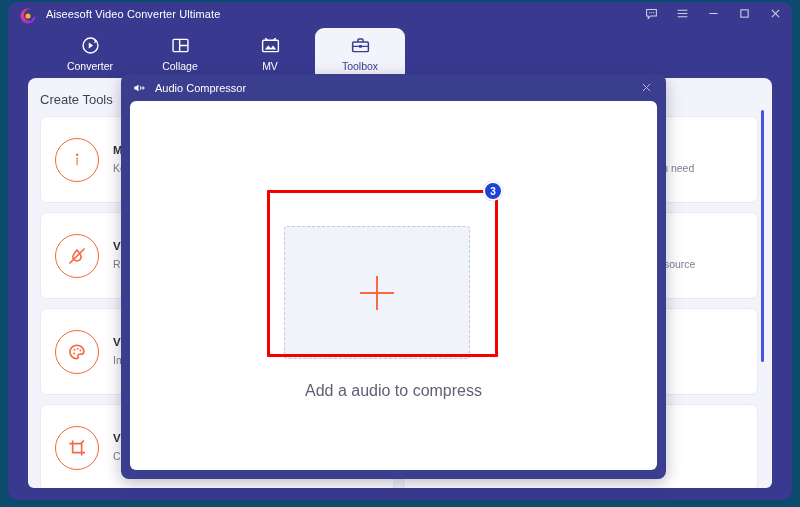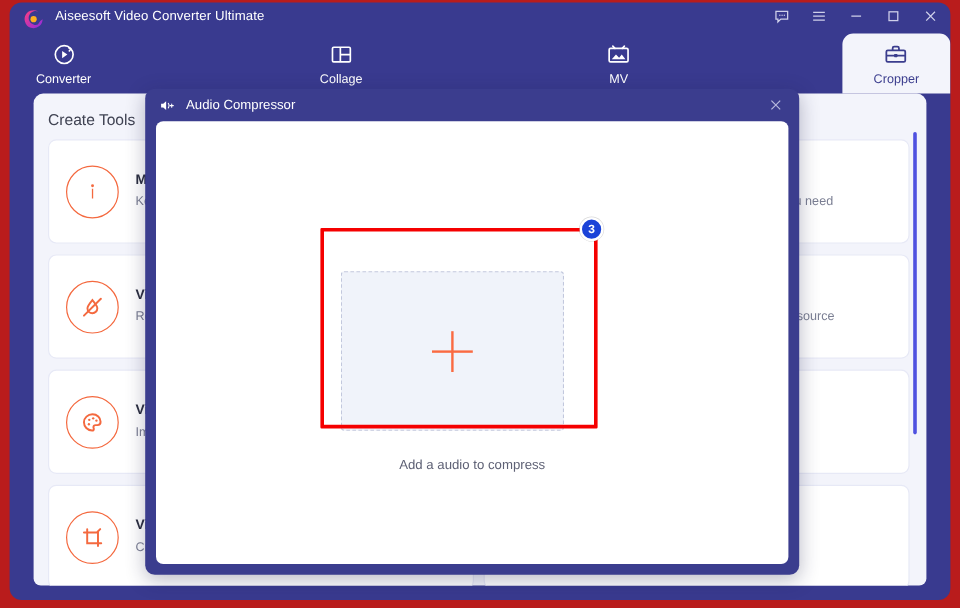--- a/index.html
+++ b/index.html
@@ -6,21 +6,21 @@
   html, body {
     width: 800px; height: 507px;
     font-family: "Liberation Sans", sans-serif;
     background: #ffffff;
     overflow: hidden;
   }
 
   #app {
     position: relative;
     width: 800px; height: 507px;
-    background: #b91c1c;
+    background: #0c4a6e;
   }
 
   
   .window {
     position: absolute;
     left: 8px; top: 2px;
     width: 784px; height: 498px;
     background: #393A8F;
     border-radius: 10px;
     overflow: hidden;
@@ -47,21 +47,21 @@
   .win-ctrls .wc {
     width: 15px; height: 15px;
     display: flex; align-items: center; justify-content: center;
     color: #cfd0ea;
   }
 
   
   .navtabs {
     position: absolute; left: 0; top: 26px;
     width: 100%; height: 50px;
-    display: flex; justify-content: space-between; align-items: flex-end;
+    display: flex; justify-content: flex-start; align-items: flex-end; padding-left: 37px;
   }
   .tab {
     width: 90px; height: 50px;
     display: flex; flex-direction: column;
     align-items: center; justify-content: center;
     gap: 3px;
     color: #ffffff;
     border-radius: 9px 9px 0 0;
   }
   .tab .t-ico { height: 22px; display: flex; align-items: center; }
@@ -185,21 +185,21 @@
   .plus:before, .plus:after {
     content: ""; position: absolute; background: #fa6a41;
   }
   .plus:before { left: 16px; top: 0; width: 2.4px; height: 34px; }
   .plus:after  { top: 16px; left: 0; height: 2.4px; width: 34px; }
 
   .drop-caption {
     position: absolute;
     left: 0; top: 281px; width: 527px;
     text-align: center;
-    font-size: 11px; color: #5e6175;
+    font-size: 16px; color: #5e6175;
   }
 
   
   .anno-box {
     position: absolute;
     left: 267px; top: 190px;
     width: 231px; height: 167px;
     border: 3px solid #f50000;
     border-radius: 1px;
     pointer-events: none;
@@ -307,21 +307,21 @@
 
       <div class="tab active">
         <span class="t-ico">
           <svg viewBox="0 0 24 24" width="21" height="21" fill="none" stroke="currentColor" stroke-width="1.7">
             <rect x="3" y="8" width="18" height="11" rx="1.4"></rect>
             <path d="M9 8V6a1.5 1.5 0 0 1 1.5-1.5h3A1.5 1.5 0 0 1 15 6v2"></path>
             <path d="M3 13h18"></path>
             <rect x="10.4" y="11.5" width="3.2" height="3" rx=".6" fill="currentColor" stroke="none"></rect>
           </svg>
         </span>
-        <span class="t-lbl">Cropper</span>
+        <span class="t-lbl">Toolbox</span>
       </div>
     </div>
 
     <div class="content">
       <div class="panel-title">Create Tools</div>
 
       <div class="tools-grid">
 
         <div class="tool-card">
           <span class="tool-ico">

